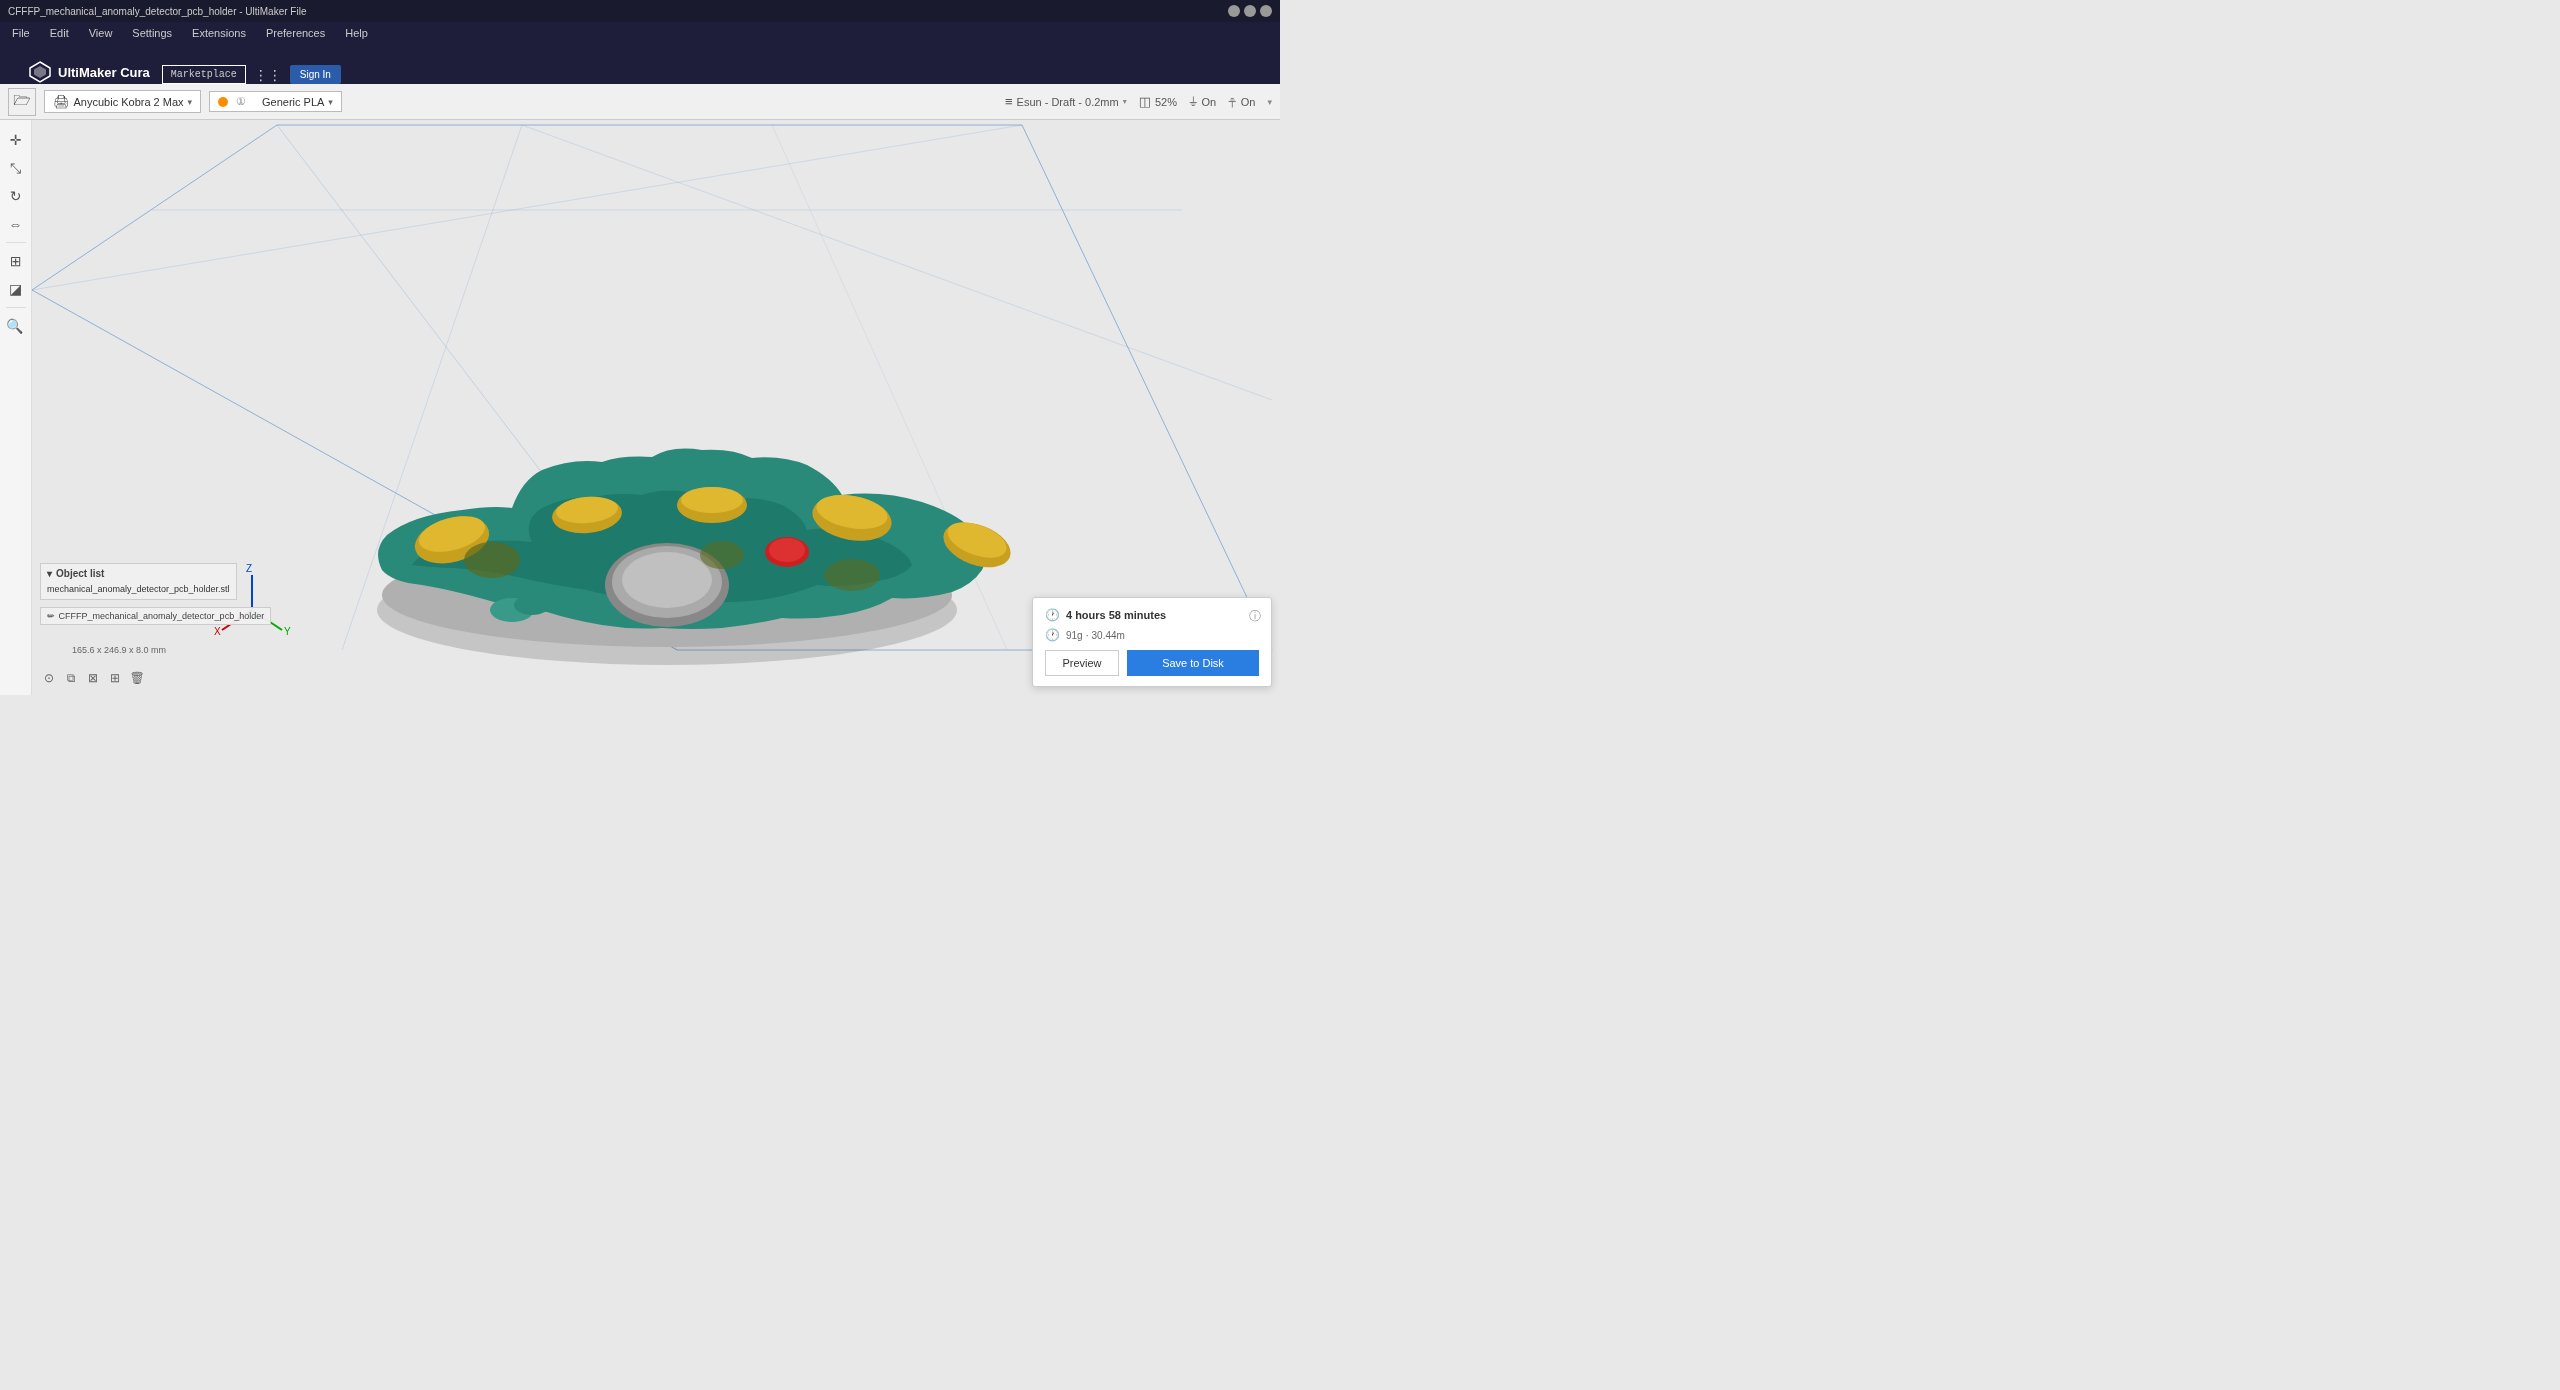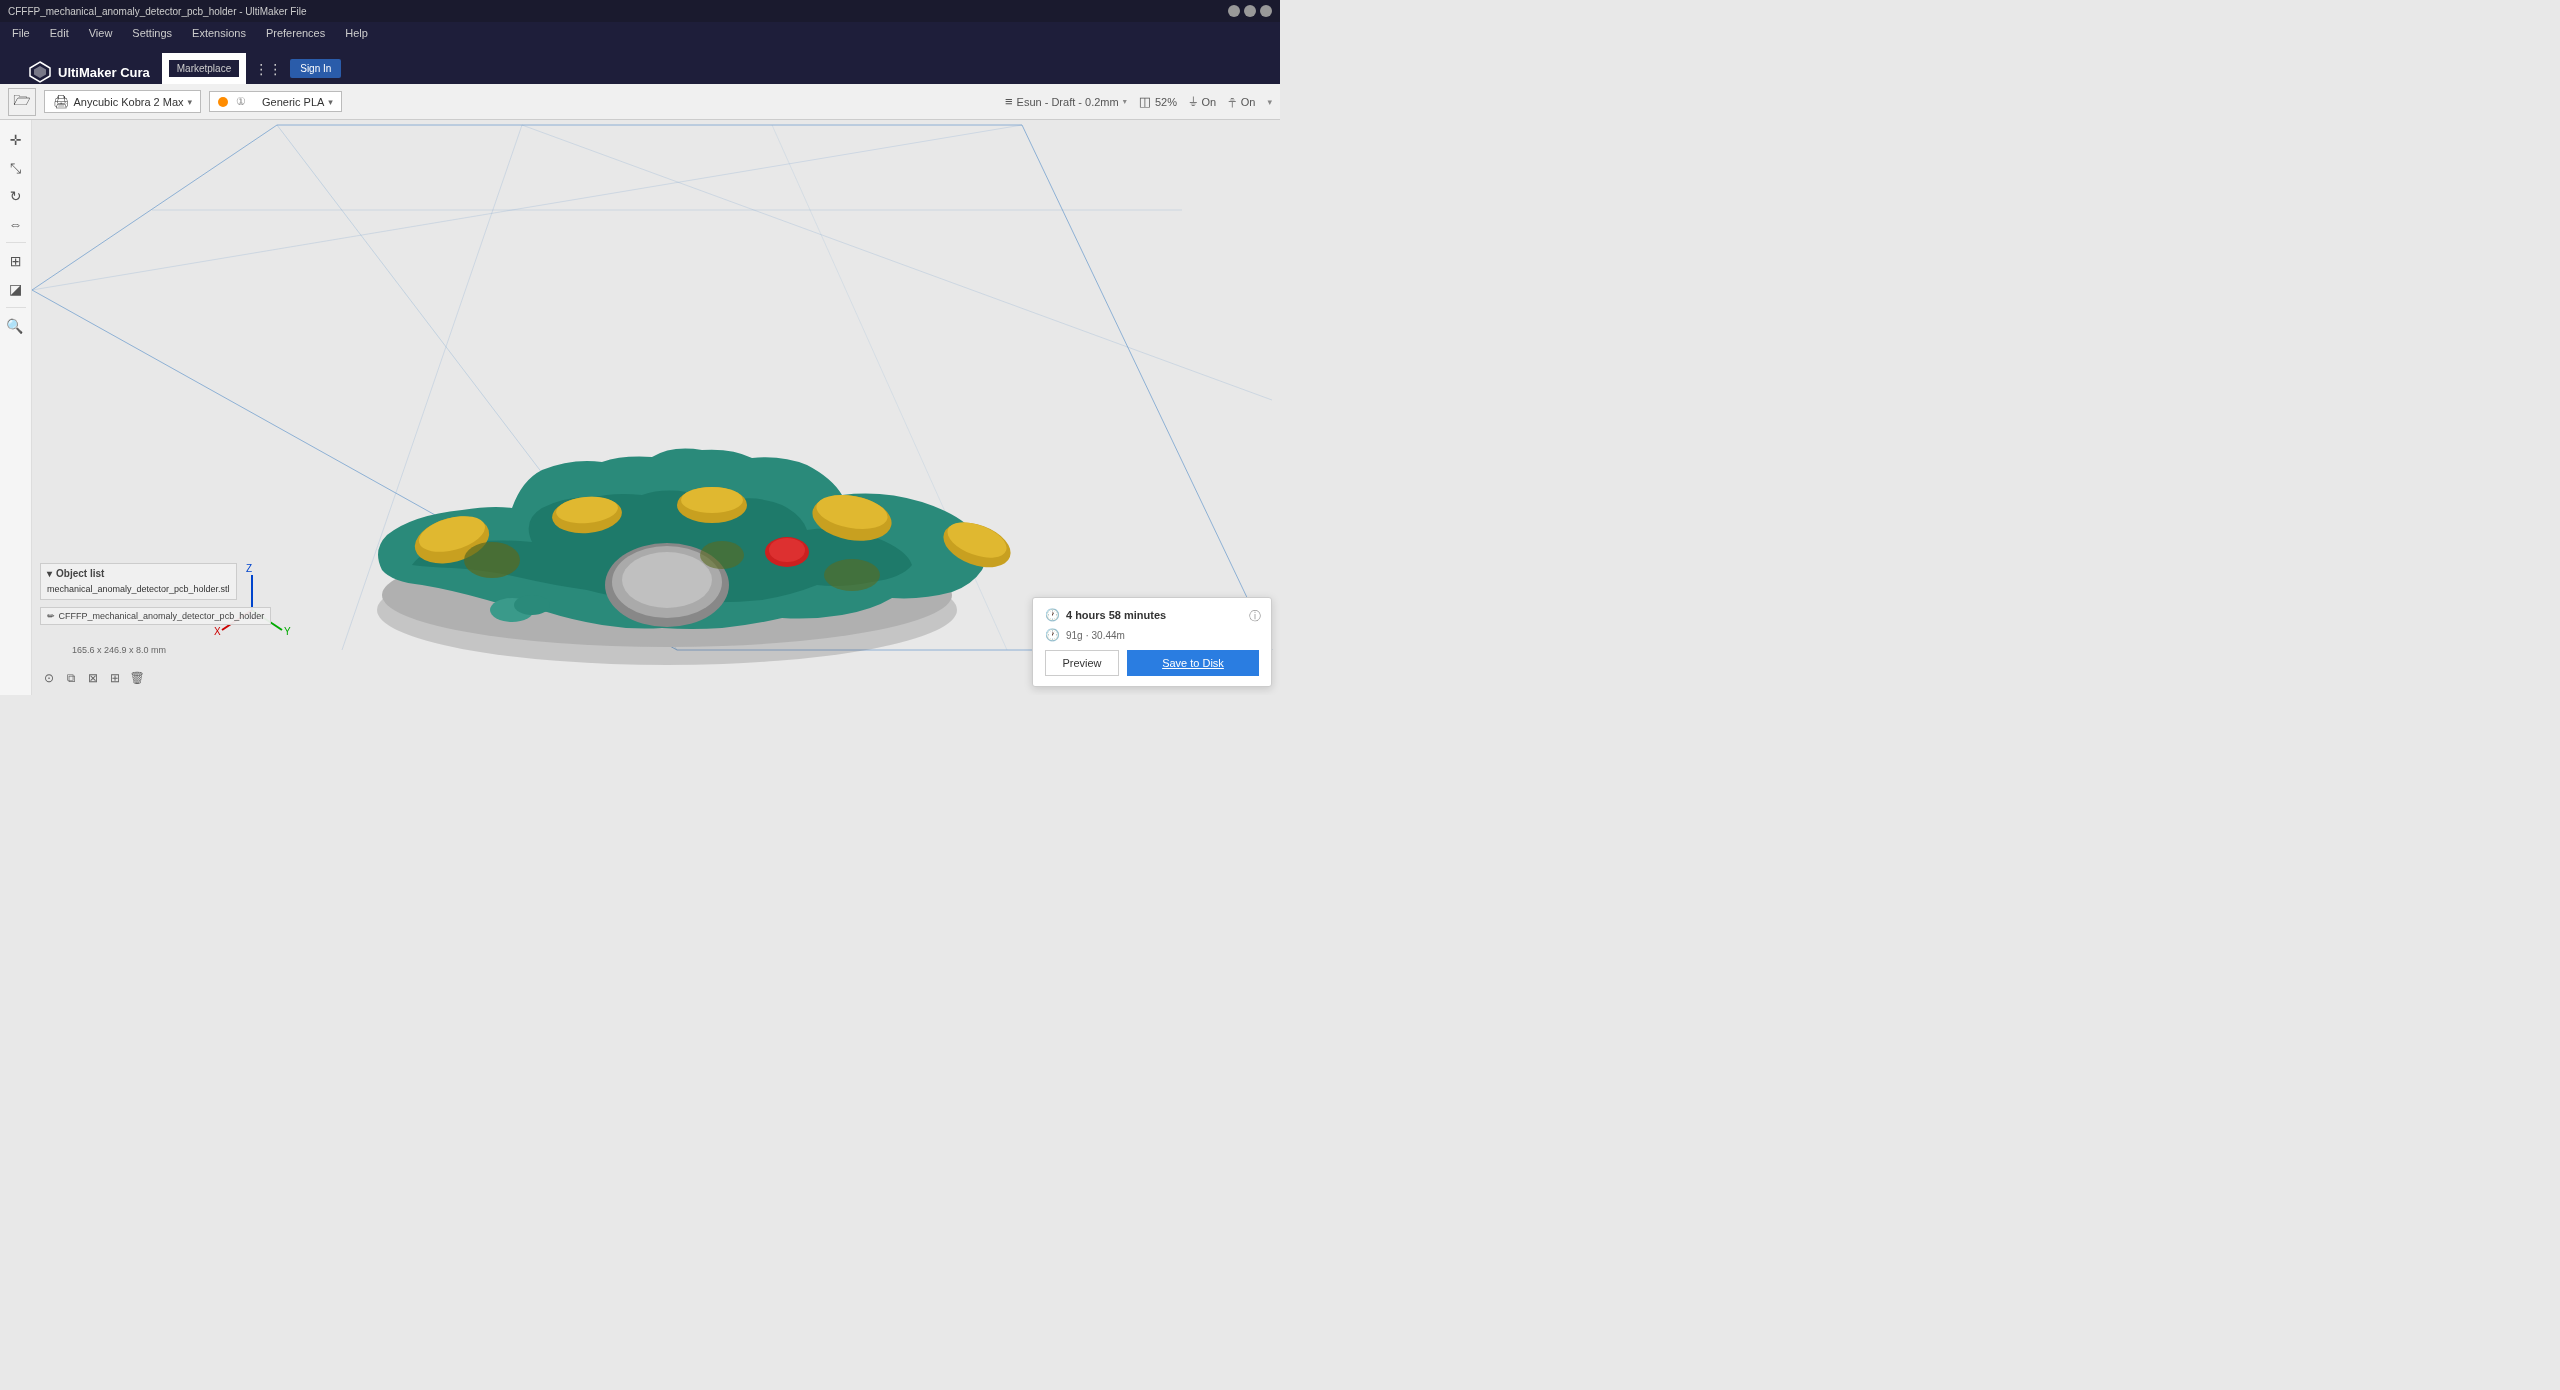--- a/index.html
+++ b/index.html
@@ -59,26 +59,27 @@
       background: transparent;
     }
     .nav-tab.active {
       background: #2a3f7e;
       color: white;
       border-bottom: 2px solid #4a9eff;
     }
 
     .header-right { display: flex; align-items: center; gap: 8px; color: #ccc; }
     .marketplace-btn {
-      border: 7px solid #ffffff;
+      border: 1px solid #ffffff;
       background: transparent;
       color: #ccc;
       padding: 3px 8px;
       font-size: 10px;
       cursor: pointer;
+      font-family: Liberation Mono, monospace;
     }
     .grid-icon { color: #ccc; font-size: 14px; cursor: pointer; }
     .signin-btn {
       background: #2a5caa;
       color: white;
       border: none;
       padding: 4px 10px;
       font-size: 10px;
       cursor: pointer;
       border-radius: 2px;
@@ -241,21 +242,20 @@
     }
     .save-btn {
       flex: 2;
       padding: 6px;
       border: none;
       background: #2a7de1;
       color: white;
       cursor: pointer;
       font-size: 11px;
       text-align: center;
-      text-decoration: underline;
     }
     .info-icon {
       position: absolute;
       right: 10px;
       top: 10px;
       font-size: 12px;
       color: #999;
       cursor: pointer;
     }
 

